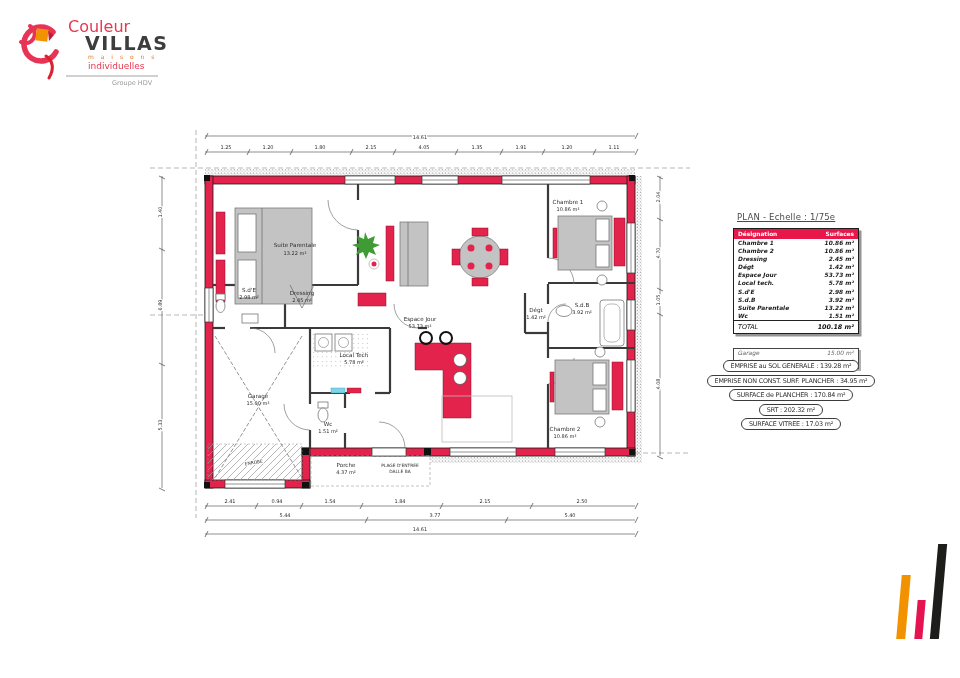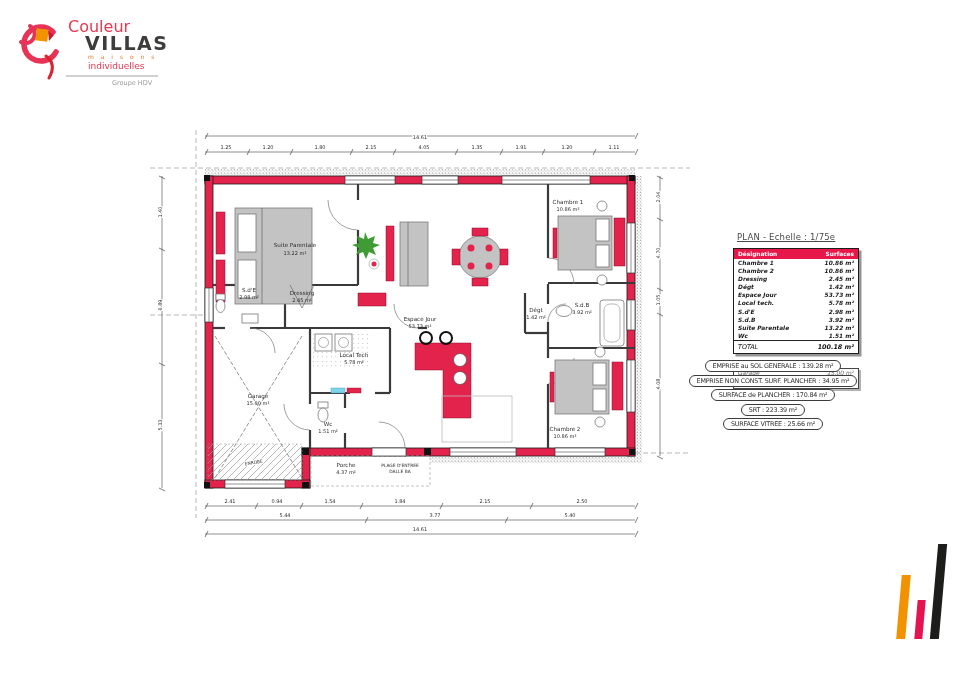--- a/index.html
+++ b/index.html
@@ -20,34 +20,34 @@
   .plansvg .post{fill:#111;}
   .plansvg .dimline{stroke:#444;stroke-width:0.6;}
   .plansvg .tick{stroke:#444;stroke-width:0.7;fill:none;}
   .plansvg .dash{stroke:#999;stroke-width:0.7;stroke-dasharray:5 3;fill:none;}
   .plansvg text{fill:#2e2e2e;}
   .rl{font-size:5.6px;text-anchor:middle;}
   .ra{font-size:5px;text-anchor:middle;fill:#444;}
   .dim{font-size:5px;text-anchor:middle;paint-order:stroke;stroke:#fff;stroke-width:2.4px;}
   .tiny{font-size:4.4px;text-anchor:middle;fill:#555;paint-order:stroke;stroke:#fff;stroke-width:2px;}
   
-  .panel{position:absolute;left:733px;top:232px;width:150px;}
+  .panel{position:absolute;left:733px;top:212px;width:150px;}
   .plan-title{font-size:8.5px;color:#4a4a4a;text-decoration:underline;letter-spacing:.2px;margin:0 0 6px 4px;white-space:nowrap;}
   .areatable{width:124px;border:1px solid #1d1d1d;box-shadow:2.5px 2.5px 0 rgba(60,60,60,.55);background:#fff;text-align:right;}
   .areatable .hd{background:#E8174A;color:#fff;display:flex;justify-content:space-between;
                  font-size:5.8px;font-weight:bold;padding:2px 4px;}
   .areatable .rw{display:flex;justify-content:space-between;font-size:5.9px;font-style:italic;
                  font-weight:bold;padding:0 4px;line-height:8.1px;color:#1c1c1c;}
   .areatable .tot{display:flex;justify-content:space-between;border-top:1px solid #222;
                   font-size:6.4px;padding:2px 4px;font-style:italic;color:#111;}
   .areatable .tot b{font-weight:bold;font-style:italic;}
   .annex{width:124px;border:1px solid #444;box-shadow:2px 2px 0 rgba(60,60,60,.4);background:#fff;margin-top:14px;}
   .annex .rw{display:flex;justify-content:space-between;font-size:5.9px;font-style:italic;
              color:#666;padding:1px 4px;line-height:7.5px;}
-  .badges{position:absolute;left:680px;top:360px;width:186px;display:flex;flex-direction:column;align-items:center;gap:2.5px;}
+  .badges{position:absolute;left:698px;top:360px;width:186px;display:flex;flex-direction:column;align-items:center;gap:2.5px;}
   .badge{border:1px solid #3c3c3c;border-radius:9px;background:#fff;font-size:6.4px;color:#2f2f2f;
          padding:1px 7px;white-space:nowrap;letter-spacing:-0.2px;}
   
   .bar{position:absolute;transform:skewX(-5deg);}
   .bar.black{left:934px;top:544px;width:9px;height:95px;background:#1d1d1b;}
   .bar.orange{left:899px;top:575px;width:9px;height:64px;background:#F39200;}
   .bar.pink{left:916px;top:600px;width:8px;height:39px;background:#E5134F;}
 </style>
 </head>
 <body>
@@ -419,21 +419,21 @@
           <span>Porche</span>
           <span>4.37 m²</span>
         </div>
     </div>
   </div>
 
   <div class="badges">
     <div class="badge">EMPRISE au SOL GENERALE : 139.28 m²</div>
     <div class="badge">EMPRISE NON CONST. SURF. PLANCHER : 34.95 m²</div>
     <div class="badge">SURFACE de PLANCHER : 170.84 m²</div>
-    <div class="badge">SRT : 223.39 m²</div>
-    <div class="badge">SURFACE VITREE : 25.66 m²</div>
+    <div class="badge">SRT : 202.32 m²</div>
+    <div class="badge">SURFACE VITREE : 17.03 m²</div>
   </div>
 
   <div class="bar orange"></div>
   <div class="bar pink"></div>
   <div class="bar black"></div>
 
 </div>
 
 </body></html>

